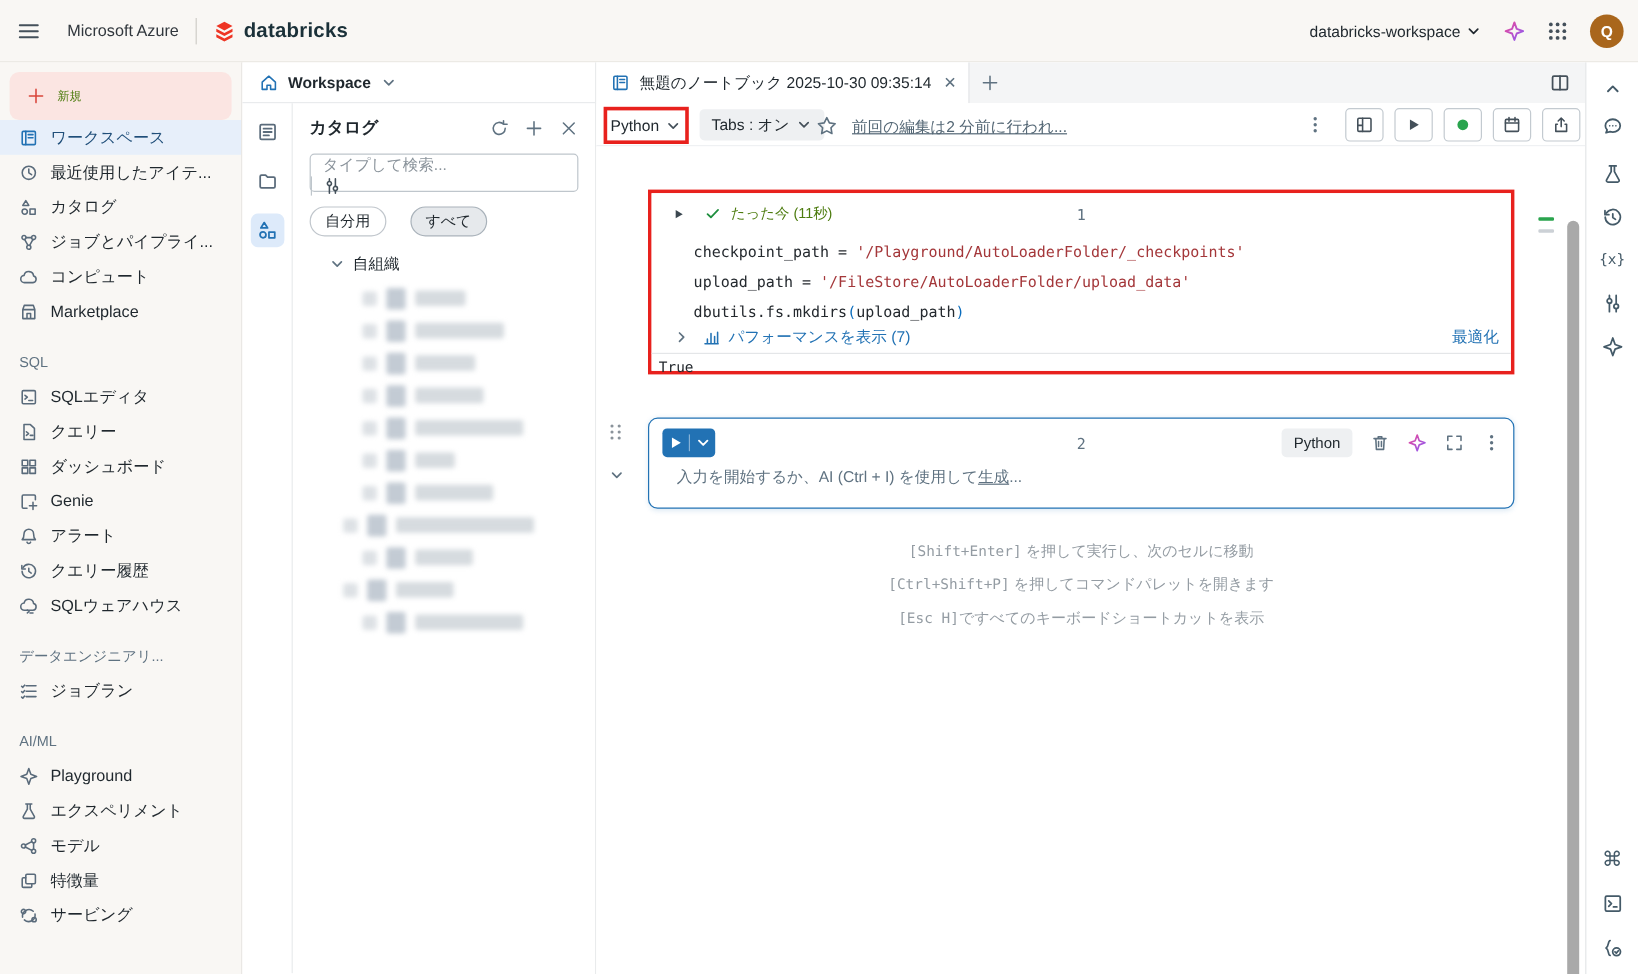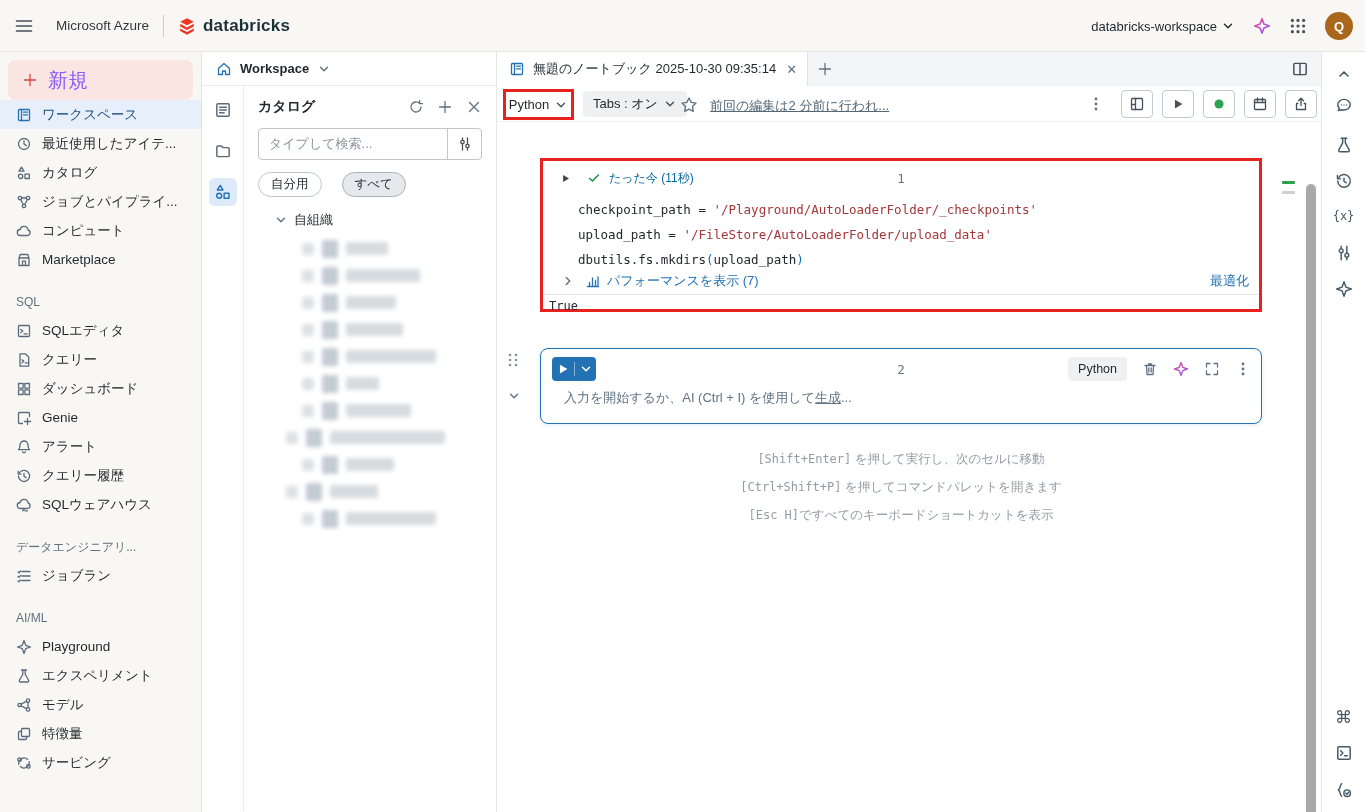--- a/index.html
+++ b/index.html
@@ -24,21 +24,21 @@
   #global-search .ph { flex:1; font-size:13px; color:#5f7281; }
   #global-search .kbd { font-size:12px; color:#5f7281; }
   #topbar-right { position:absolute; right:12px; top:0; height:52px; display:flex; align-items:center; gap:18px; }
   #ws-selector { display:flex; align-items:center; gap:4px; font-size:13px; color:#1f272d; cursor:pointer; }
   #avatar { width:28px; height:28px; border-radius:50%; background:#a9661c; color:#fff; font-size:13px; font-weight:700; display:flex; align-items:center; justify-content:center; }
 
   
   #sidebar { position:absolute; left:0; top:52px; width:202px; height:760px; background:#f9f7f4; border-right:1px solid #e6e4e1; overflow:hidden; }
   #new-btn { margin:8px 8px 0 8px; height:40px; background:#fbe5e2; border-radius:8px; display:flex; align-items:center; gap:10px; padding:0 14px; cursor:pointer; }
   #new-btn .plus { color:#d9453a; width:16px; height:16px; }
-  #new-btn .lbl { font-size:20px; font-weight:500; color:#8b5cf6; }
+  #new-btn .lbl { font-size:10px; font-weight:500; color:#4d7c0f; }
   .sb-section-label { margin:20px 0 6px 16px; font-size:12px; color:#5f7281; height:16px; line-height:16px; white-space:nowrap; overflow:hidden; }
   .side-item { height:29px; display:flex; align-items:center; gap:10px; padding:0 8px 0 16px; cursor:pointer; white-space:nowrap; }
   .side-item .ic { color:#5a6b7b; }
   .side-item .lbl { font-size:13.5px; color:#1f272d; overflow:hidden; text-overflow:ellipsis; }
   .side-item.active { background:#e7effa;text-align:right; }
   .side-item.active .ic { color:#2272b4; }
   .side-item.active .lbl { color:#1f4e79; font-weight:500; }
 
   
   #ws-panel { position:absolute; left:202px; top:52px; width:295px; height:760px; background:#fff; border-right:1px solid #e4e6e8; }
@@ -47,21 +47,21 @@
   #ws-header .title { font-weight:700; font-size:13px; }
   #ws-header .chev { color:#5f7281; }
   #ws-body { display:flex; height:725px; }
   #mini-rail { width:42px; border-right:1px solid #e9ebed; padding-top:10px; display:flex; flex-direction:column; align-items:center; gap:13px; }
   .rail-btn { width:28px; height:28px; border-radius:6px; display:flex; align-items:center; justify-content:center; color:#5a6b7b; cursor:pointer; }
   .rail-btn.active { background:#ddeafa; color:#2272b4; }
   #catalog-col { flex:1; padding:10px 14px 0 14px; }
   #catalog-title-row { display:flex; align-items:center; height:22px; }
   #catalog-title { font-size:14px; font-weight:700; flex:1; }
   #catalog-title-row .ic { color:#5f7281; margin-left:13px; cursor:pointer; }
-  #catalog-search { margin-top:10px; height:32px; border:1px solid #bfc6cc; border-radius:4px; display:flex; align-items:stretch; }
+  #catalog-search { margin-top:10px; height:32px; border:1px solid #bfc6cc; border-radius:4px; display:flex; align-items:stretch;flex-direction:column; }
   #catalog-search .inner { flex:1; display:flex; align-items:center; padding:0 10px; color:#8a939b; font-size:13px; }
   #catalog-search .filter-cell { width:34px; border-left:1px solid #bfc6cc; display:flex; align-items:center; justify-content:center; color:#44505a; cursor:pointer; }
   #chips { margin-top:12px; display:flex; gap:20px; }
   .chip { height:25px; padding:0 12px; border-radius:13px; display:flex; align-items:center; font-size:12.5px; color:#1f272d; border:1px solid #c0c6cc; background:#fff; cursor:pointer; }
   .chip.active { background:#e6e9ec; border-color:#a9b2ba; }
   #tree-root-row { margin-top:14px; display:flex; align-items:center; gap:6px; padding-left:16px; color:#1f272d; font-size:13px; cursor:pointer; }
   #tree-root-row .chev { color:#5f7281; }
   #ws-tree-rows { margin-top:6px; }
   .blur-row { height:27px; display:flex; align-items:center; gap:8px; filter:blur(2px); }
   .blur-row .bx { width:12px; height:12px; background:#dde1e5; border-radius:2px; }
@@ -92,21 +92,21 @@
   .tb-btn .green { color:#2aa44e; }
 
   #nb-content { position:absolute; left:0; top:70px; width:824px; height:690px; background:#fff; }
 
   
   #cell1-annotation { position:absolute; left:43px; top:36px; width:722px; height:154px; border:3px solid #e8211d; }
   #cell1 { position:absolute; inset:0; background:#fff; font-size:12.5px; }
   #cell1-header { position:absolute; left:0; top:5px; width:100%; height:24px; display:flex; align-items:center; }
   #cell1-play { margin-left:17px; color:#3b4750; width:11px; height:11px; }
   #cell1-check { margin-left:16px; width:14px; height:14px; }
-  #cell1-status { margin-left:8px; font-size:12px; color:#0369a1; }
+  #cell1-status { margin-left:8px; font-size:12px; color:#4d7c0f; }
   #cell1-num { position:absolute; left:50%; transform:translateX(-50%); color:#5f7281; font-size:12.5px; }
   #code-lines { position:absolute; left:35px; top:36px; line-height:25px; font-size:12.5px; }
   .tok-id { color:#24292e; } .tok-op { color:#24292e; } .tok-str { color:#a4373a; } .tok-par { color:#0b6dbd; }
   #perf-row { position:absolute; left:0; top:108px; width:100%; height:24px; display:flex; align-items:center; }
   #perf-row .chev { margin-left:18px; color:#5f7281; }
   #perf-row .bars { margin-left:10px; }
   #perf-label { margin-left:6px; color:#2272b4; font-size:13px; cursor:pointer; }
   #optimize-link { position:absolute; right:10px; color:#2272b4; font-size:13px; cursor:pointer; }
   #cell1-divider { position:absolute; left:0; top:133px; width:100%; height:1px; background:#e4e6e8; }
   #cell1-output { position:absolute; left:6px; top:138px; font-size:12px; color:#24292e; }

